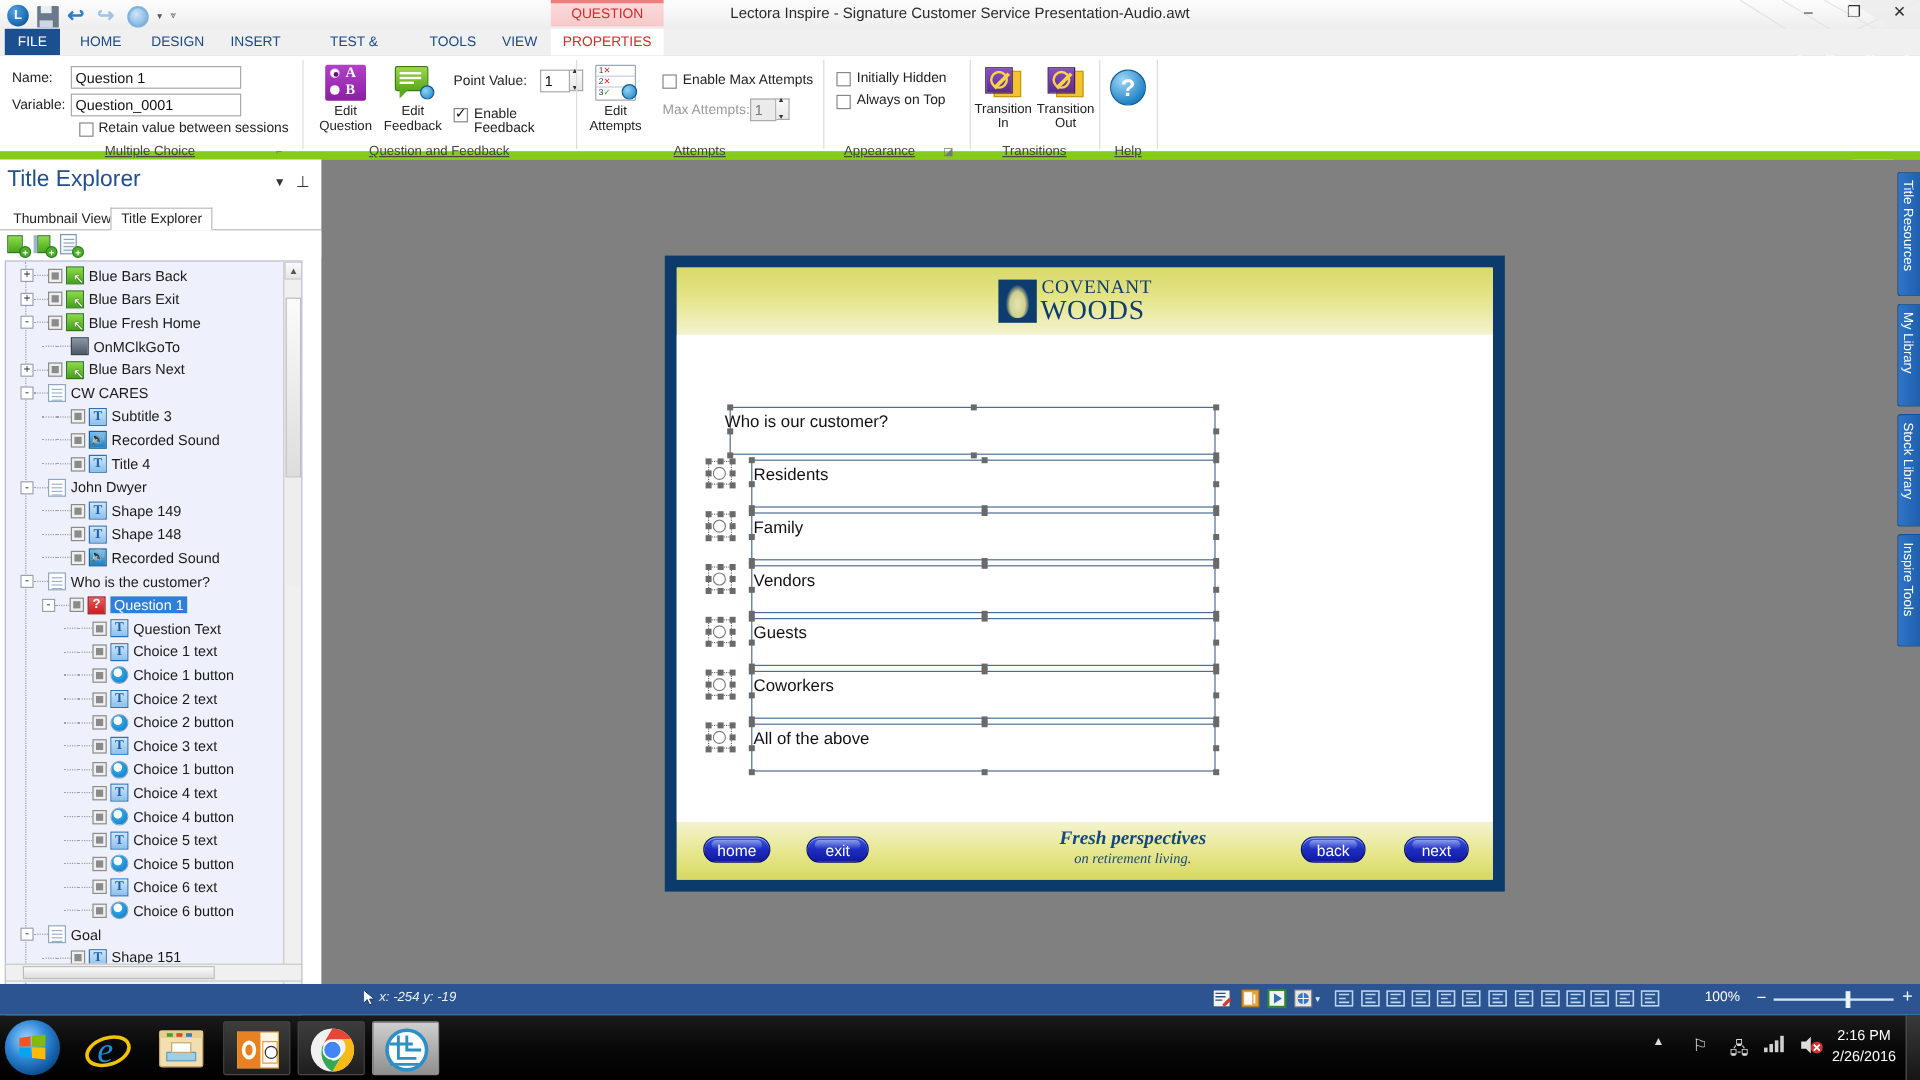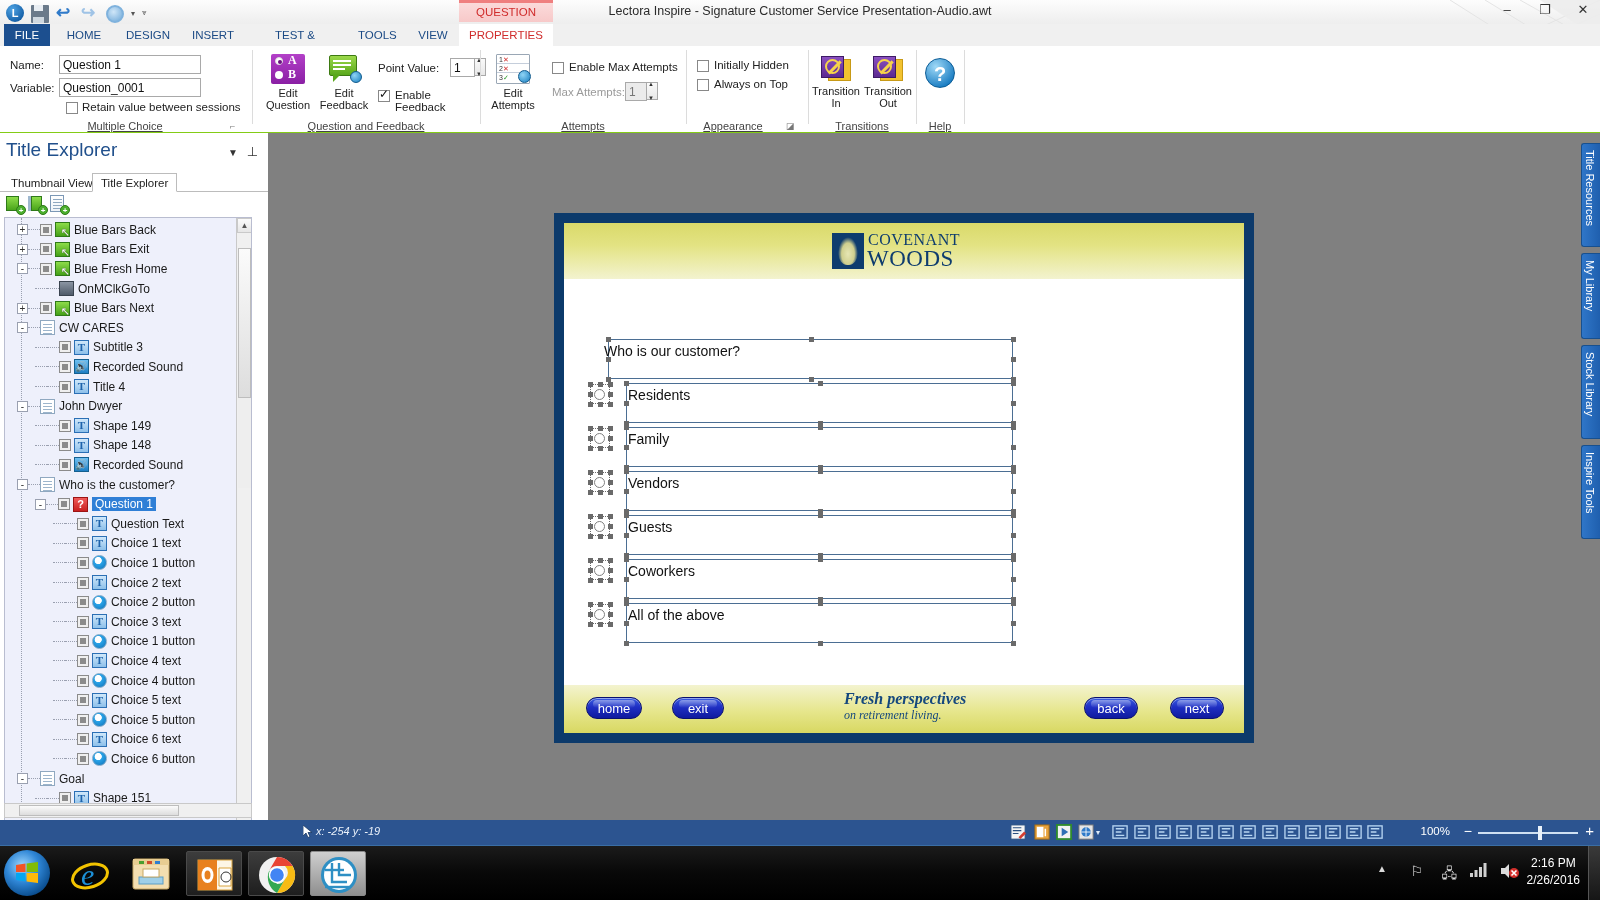--- a/index.html
+++ b/index.html
@@ -71,21 +71,21 @@
   .rtab {
     position: absolute; top: 0; height: 22px; line-height: 22px;
     font-size: 11.5px; color: #1b4a85; text-align: center; padding: 0 9px;
   }
   .rtab.file { background: #1c4f8f; color: #fff; left: 4px; width: 46px; }
   .rtab.active-ctx { color: #d02c2c; background: #fff; }
 
   
   .ribbon {
     position: absolute; left: 0; top: 46px; width: 1600px; height: 87px;
-    background: #fff; border-bottom: 1px solid #84cc16;
+    background: #fff; border-bottom: 7px solid #84cc16;
   }
   .rgroup { position: absolute; top: 0; height: 87px; }
   .rgroup .glabel {
     position: absolute; bottom: 1px; width: 100%; text-align: center;
     font-size: 11px; color: #444; text-decoration: underline;
   }
   .gsep { position: absolute; top: 4px; width: 1px; height: 74px; background: #dcdcdc; }
 
   .lbl { font-size: 11.5px; color: #222; }
   .tbox {
@@ -243,21 +243,21 @@
   .logo .mark { position:absolute; left:0; top:2px; width:32px; height:36px; background:#0e3c6e; }
   .logo .mark:after{ content:""; position:absolute; left:6px; top:4px; width:20px; height:28px;
     background: radial-gradient(ellipse at 50% 60%, #e6e6b4 0%, #cfcf8e 45%, #0e3c6e 70%); border-radius:50% 50% 45% 45%; }
   .logo .n1 { position:absolute; left:36px; top:0px; font-family:"Liberation Serif",serif; font-size:16px; color:#0e3c6e; letter-spacing:0.5px; }
   .logo .n2 { position:absolute; left:35px; top:15px; font-family:"Liberation Serif",serif; font-size:23px; color:#0e3c6e; letter-spacing:0.5px; }
   .slide-body { position:absolute; left:0; top:56px; width:680px; height:406px; background:#fff; }
   .slide-left-strip { position:absolute; left:0; top:56px; width:10px; height:406px;
     background: linear-gradient(180deg,#efefc9,#e4e48d); }
   .slide-footer { position:absolute; left:0; bottom:0; width:680px; height:48px;
     background: linear-gradient(180deg,#f3f3cf 0%, #e6e68c 55%, #d8d862 100%); }
-  .tagline { position:absolute; left: 280px; top: 5px; width: 200px; text-align:left;
+  .tagline { position:absolute; left: 280px; top: 5px; width: 200px; text-align:center;
     font-family:"Liberation Serif",serif; color:#14477d; }
   .tagline .t1 { font-size: 16px; font-style: italic; font-weight: bold; }
   .tagline .t2 { font-size: 12px; font-style: italic; }
   .navbtn {
     position:absolute; top: 12px; height: 22px; border-radius: 11px;
     background: linear-gradient(180deg,#3a5ee0 0%, #1f2fc4 45%, #0f1a9e 100%);
     border: 1px solid #0a1170; color: #fff; font-size: 13px; line-height: 21px; text-align:center;
     font-family: "Liberation Sans", sans-serif; box-shadow: inset 0 1px 0 rgba(255,255,255,.45);
   }
   .navbtn:before{ content:""; position:absolute; left:6px; top:2px; width: calc(100% - 12px); height:8px;

